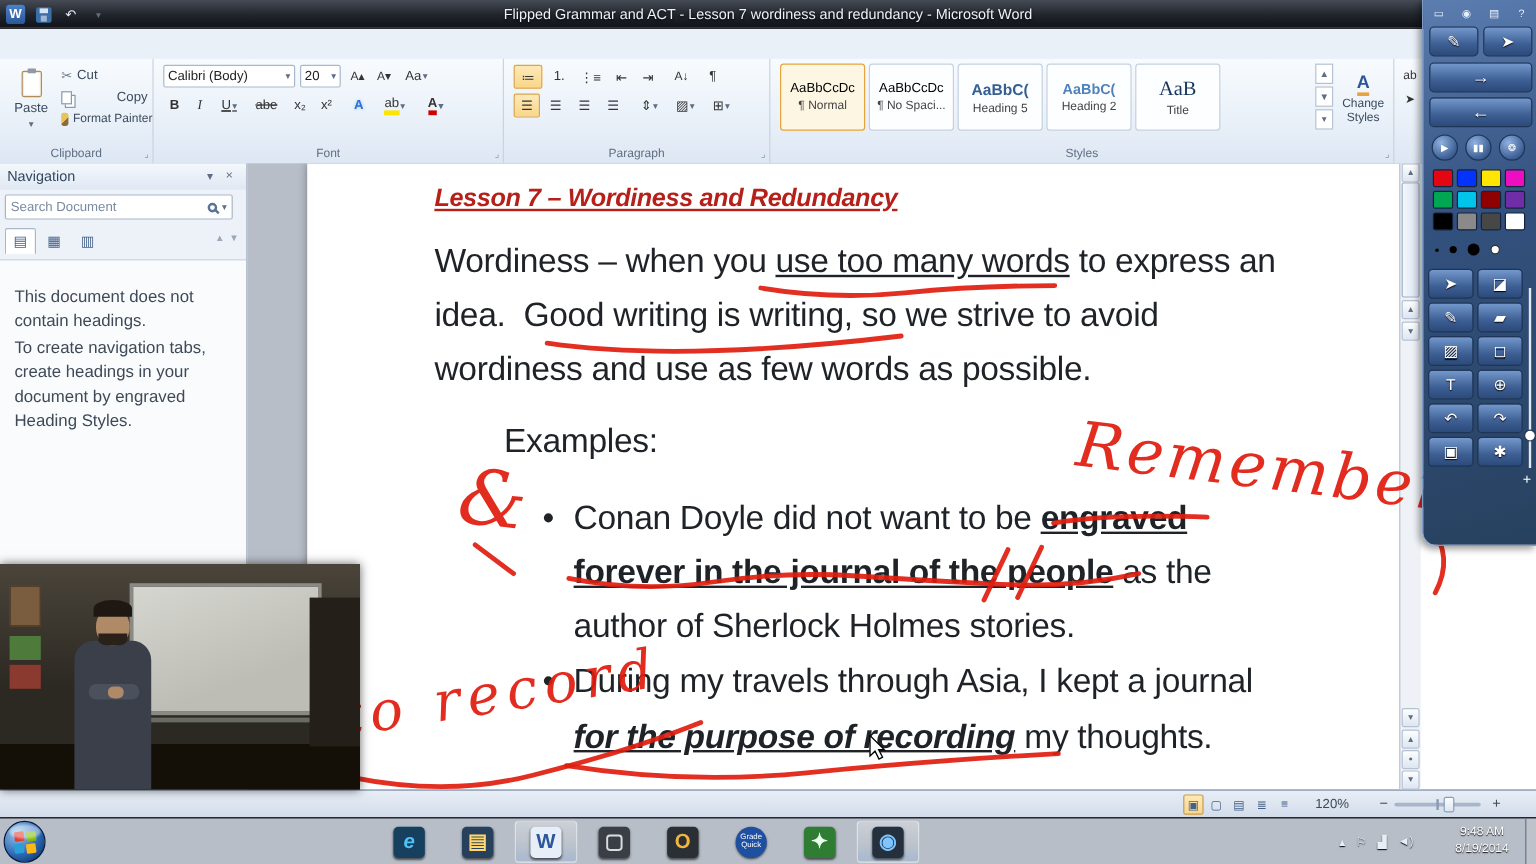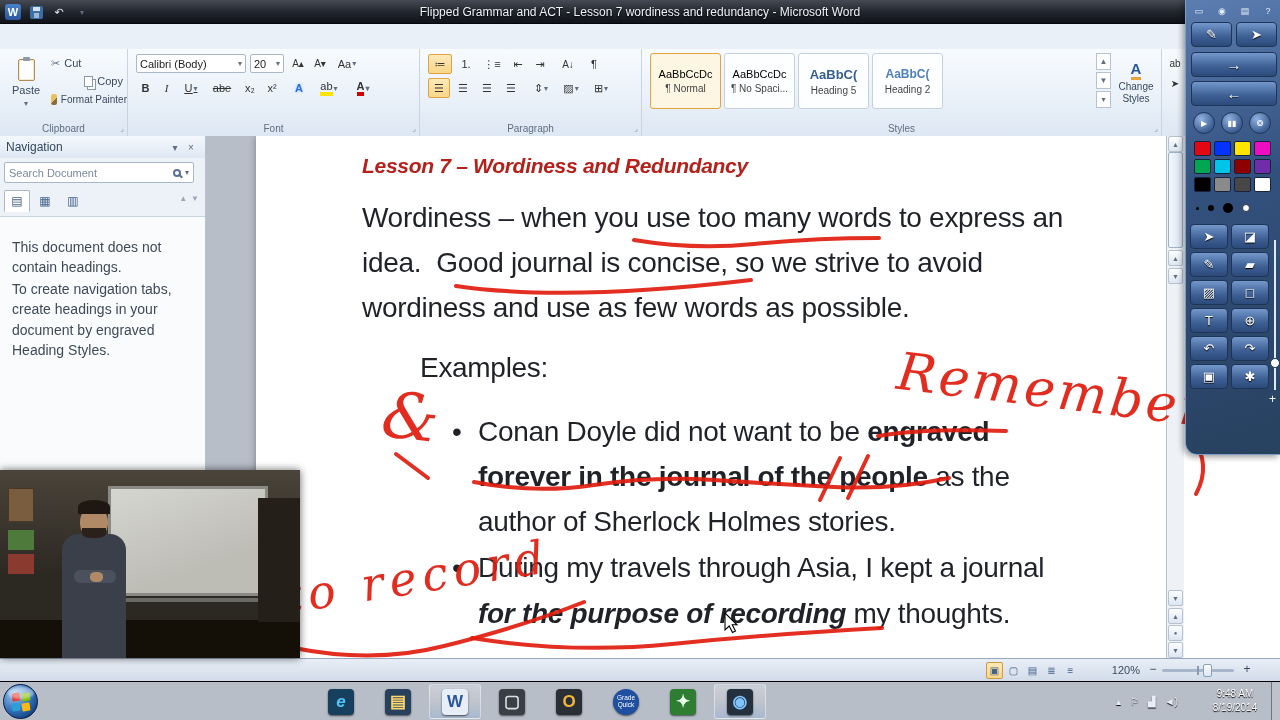--- a/index.html
+++ b/index.html
@@ -82,21 +82,21 @@
   #nav-updown{position:absolute;right:6px;top:58px;display:flex;gap:4px;font-size:8px;color:#9aa8ba}
   #nav-body{position:absolute;left:0;top:80px;right:0;bottom:0;background:#f9fbfd;border-top:1px solid #c8d4e2}
   .nav-msg{position:absolute;left:12px;width:168px;font-size:14px;color:#3f4a58;line-height:1.45}
 
   
   #docarea{position:absolute;left:206px;top:136px;width:1074px;height:522px;background:#b8bec8;overflow:hidden;z-index:1}
   #page{position:absolute;left:50px;top:0;width:1024px;height:522px;background:#fff;box-shadow:0 0 7px rgba(0,0,0,.35)}
   .doc-line{position:absolute;font-size:28px;color:#1f2328;white-space:pre;letter-spacing:-0.3px;z-index:3}
   .doc-line .b{font-weight:bold}
   .doc-line .i{font-style:italic}
-  .doc-line .u{}
+  .doc-line .u{text-decoration:underline}
   .bullet{position:absolute;left:-26px;top:0}
   #annot-svg{position:absolute;left:0;top:0;width:1074px;height:522px;z-index:10;pointer-events:none}
   #annot-svg path{stroke:var(--ink);stroke-width:4;fill:none;stroke-linecap:round;opacity:.92}
   .handwriting{position:absolute;font-family:"DejaVu Serif",serif;font-style:italic;color:var(--ink);
     white-space:nowrap;z-index:11;opacity:.93}
   #cursor{position:absolute;z-index:12}
   
   #vscroll{position:absolute;left:960px;top:0;width:18px;height:522px;background:#eef2f7;border-left:1px solid #b6c2d2;z-index:4}
   .scbtn{position:absolute;left:1px;width:15px;height:16px;display:flex;align-items:center;justify-content:center;
     font-size:7px;color:#5f6e83;background:linear-gradient(#fdfeff,#dde6f1);border:1px solid #b6c2d2;border-radius:2px}
@@ -138,21 +138,21 @@
     box-shadow:0 0 8px rgba(0,0,0,.6)}
   #webcam div{position:absolute}
 
   
   #statusbar{position:absolute;left:0;top:658px;width:1280px;height:23px;z-index:20;
     background:linear-gradient(#e8eef6,#d2dcea);border-top:1px solid #98a8c0}
   #view-buttons{position:absolute;left:986px;top:3px;display:flex;gap:2px}
   .vbtn{width:17px;height:17px;display:flex;align-items:center;justify-content:center;font-size:10px;
     color:#44618a;border:1px solid transparent;border-radius:2px}
   .vbtn.active{background:linear-gradient(#fde9b8,#f9d689);border-color:#d09a3e}
-  #zoom-label{position:absolute;left:1096px;top:5px;width:44px;text-align:right;font-size:11px;color:#3b4a5e}
+  #zoom-label{position:absolute;left:1096px;top:5px;width:44px;text-align:left;font-size:11px;color:#3b4a5e}
   #zoom-minus{position:absolute;left:1146px;top:3px;width:14px;height:16px;text-align:center;font-size:12px;color:#3b4a5e}
   #zoom-track{position:absolute;left:1162px;top:10px;width:72px;height:3px;background:#a8b6ca;border-radius:2px}
   #zoom-notch{position:absolute;left:35px;top:-3px;width:2px;height:9px;background:#8a9ab0}
   #zoom-thumb{position:absolute;left:41px;top:-5px;width:9px;height:13px;background:linear-gradient(#fbfdff,#dce6f2);
     border:1px solid #8ba0bb;border-radius:2px}
   #zoom-plus{position:absolute;left:1240px;top:3px;width:14px;height:16px;text-align:center;font-size:12px;color:#3b4a5e}
 
   
   #taskbar{position:absolute;left:0;top:681px;width:1280px;height:39px;z-index:60;
     background:linear-gradient(#4a5named,#4a5a70,#222c3c 45%,#0f141d);border-top:1px solid #000}
@@ -206,21 +206,21 @@
       </div>
       <div class="rbtn" style="left:6px;top:3px;width:40px;height:62px;flex-direction:column;gap:3px">
         <span class="clipicon"></span>
         <span class="smalltext">Paste</span>
         <span class="caret">▾</span>
       </div>
       <div class="rbtn" style="left:50px;top:6px;width:74px;height:16px;justify-content:flex-start;gap:4px">
         <span style="color:#6a7a8a">✂</span>
         <span class="smalltext">Cut</span>
       </div>
-      <div class="rbtn" style="left:50px;top:24px;width:74px;height:16px;justify-content:flex-end;gap:4px">
+      <div class="rbtn" style="left:50px;top:24px;width:74px;height:16px;justify-content:space-between;gap:4px">
         <span class="cpicon"></span>
         <span class="smalltext">Copy</span>
       </div>
       <div class="rbtn" style="left:50px;top:42px;width:78px;height:16px;justify-content:flex-start;gap:4px;font-size:10px">
         <span class="fpicon"></span>
         <span style="font-size:10px;color:#3b4a5e">Format Painter</span>
       </div>
 
       <div class="rgroup" style="left:128px;width:292px">
         <div class="glabel">Font</div>
@@ -301,20 +301,24 @@
             <div class="sname">¶ No Spaci...</div>
           </div>
           <div class="styleitem k-h1" style="left: 148px;">
             <div class="sprev">AaBbC(</div>
             <div class="sname">Heading 5</div>
           </div>
           <div class="styleitem k-h2" style="left: 222px;">
             <div class="sprev">AaBbC(</div>
             <div class="sname">Heading 2</div>
           </div>
+          <div class="styleitem k-title" style="left: 296px;">
+            <div class="sprev">AaB</div>
+            <div class="sname">Title</div>
+          </div>
         </div>
       <div class="minisc" style="left:1096px;top:4px">▲</div>
       <div class="minisc" style="left:1096px;top:23px">▼</div>
       <div class="minisc" style="left:1096px;top:42px">▾</div>
       <div class="rbtn" style="left:1114px;top:4px;width:44px;height:58px;flex-direction:column;gap:1px">
         <span style="font-size:15px;font-weight:bold;color:#2b579a;border-bottom:3px solid #e8a33d">A</span>
         <span style="font-size:10px;color:#3b4a5e">Change</span>
         <span style="font-size:10px;color:#3b4a5e;display:flex;gap:2px;align-items:center">
             <span>Styles</span>
           </span>
@@ -354,21 +358,21 @@
       <div class="nav-msg" style="top:20px">This document does not contain headings.</div>
       <div class="nav-msg" style="top:62px">To create navigation tabs, create headings in your document by engraved Heading Styles.</div>
     </div>
   </div>
 
   <div id="docarea">
     <div id="page"></div>
     <div id="doc-lines">
         <div class="doc-line" style="left: 156px; top: 18px; font-size: 21px; color: rgb(181, 33, 26);"><span class="b i u">Lesson 7 – Wordiness and Redundancy</span></div>
         <div class="doc-line" style="left: 156px; top: 66px;"><span>Wordiness – when you </span><span class="u">use too many words</span><span> to express an</span></div>
-        <div class="doc-line" style="left: 156px; top: 111px;"><span>idea.  Good journal is concise, so we strive to avoid</span></div>
+        <div class="doc-line" style="left: 156px; top: 111px;"><span>idea.  Good writing is writing, so we strive to avoid</span></div>
         <div class="doc-line" style="left: 156px; top: 156px;"><span>wordiness and use as few words as possible.</span></div>
         <div class="doc-line" style="left: 214px; top: 216px;"><span>Examples:</span></div>
         <div class="doc-line" style="left: 272px; top: 280px;"><span class="bullet">•</span><span>Conan Doyle did not want to be </span><span class="b u">engraved</span></div>
         <div class="doc-line" style="left: 272px; top: 325px;"><span class="b u">forever in the journal of the people</span><span> as the</span></div>
         <div class="doc-line" style="left: 272px; top: 370px;"><span>author of Sherlock Holmes stories.</span></div>
         <div class="doc-line" style="left: 272px; top: 416px;"><span class="bullet">•</span><span>During my travels through Asia, I kept a journal</span></div>
         <div class="doc-line" style="left: 272px; top: 462px;"><span class="b i u">for the purpose of recording</span><span> my thoughts.</span></div>
       </div>
 
     <svg id="annot-svg" viewBox="0 0 1074 522">

